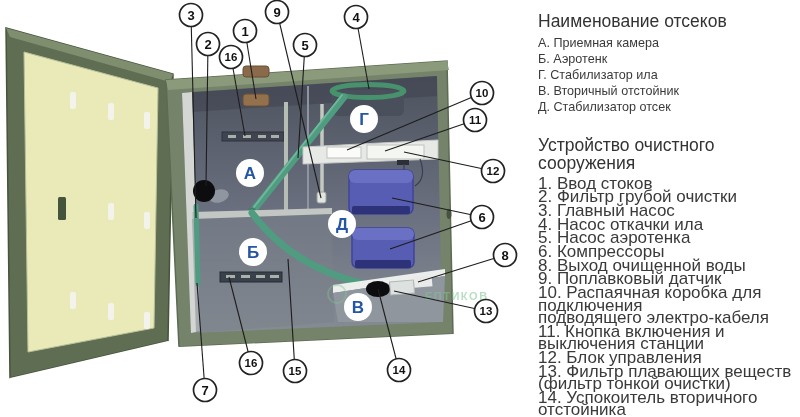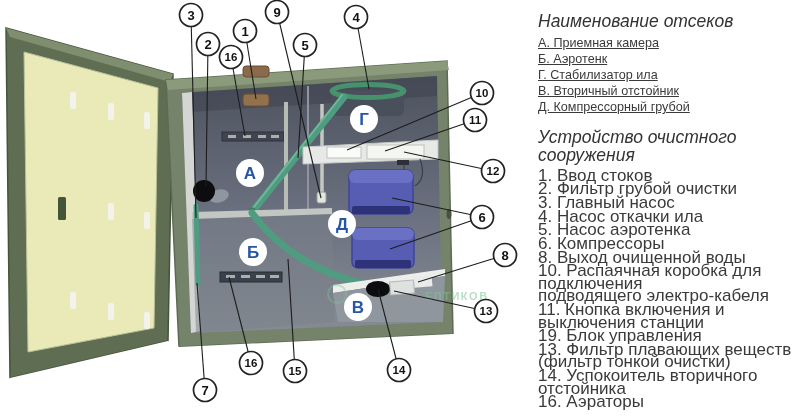--- a/index.html
+++ b/index.html
@@ -1,23 +1,23 @@
 <!DOCTYPE html>
 <html><head>
 <meta charset="utf-8">
 <style>
   html,body{margin:0;padding:0;background:#fff;}
   .stage{position:relative;width:800px;height:417px;background:#ffffff;overflow:hidden;
          font-family:"Liberation Sans",sans-serif;}
   .diagram-svg{position:absolute;left:0;top:0;}
   .legend{position:absolute;left:538px;top:8px;width:258px;color:#3a3a3a;}
-  .sec-title{font-size:17.5px;line-height:18px;font-weight:400;color:#333;margin:4px 0 7px 0;font-style:italic;}
-  .sec-title.t2{margin-top:13px;margin-bottom:6px;white-space:pre-line;}
+  .sec-title{font-size:17.5px;line-height:18px;font-weight:400;color:#333;margin:4px 0 7px 0;}
+  .sec-title.t2{margin-top:21px;margin-bottom:6px;white-space:pre-line;}
   .legend ul{list-style:none;margin:0;padding:0;}
-  .s1-list li{font-size:12.6px;line-height:13.5px;margin:0 0 2.5px 0;text-decoration:underline;}
+  .s1-list li{font-size:12.6px;line-height:13.5px;margin:0 0 2.5px 0;}
   .s2-list li{font-size:17px;line-height:12.5px;margin:0 0 1.2px 0;white-space:pre-line;}
   svg text{font-family:"Liberation Sans",sans-serif;}
   .co-num{font-weight:bold;fill:#111;}
   .comp-letter{font-weight:bold;fill:#2456a4;}
   .wm{font-weight:bold;fill:#7ec493;opacity:.55;letter-spacing:1.5px;}
 </style>
 </head>
 <body>
 
 <div class="stage">
@@ -261,35 +261,36 @@
     </g>
   </svg>
 
   <div class="legend">
     <div class="sec-title">Наименование отсеков</div>
     <ul class="s1-list">
       <li>А. Приемная камера</li>
       <li>Б. Аэротенк</li>
       <li>Г.  Стабилизатор ила</li>
       <li>В. Вторичный отстойник</li>
-      <li>Д. Компрессорный грубой</li>
+      <li>Д. Стабилизатор отсек</li>
     </ul>
     <div class="sec-title t2">Устройство очистного
 сооружения</div>
     <ul class="s2-list">
       <li>1. Ввод стоков</li>
       <li>2. Фильтр грубой очистки</li>
       <li>3. Главный насос</li>
       <li>4. Насос откачки ила</li>
       <li>5. Насос аэротенка</li>
       <li>6. Компрессоры</li>
       <li>8. Выход очищенной воды</li>
+      <li>9. Поплавковый датчик</li>
       <li>10. Распаячная коробка для подключения
 подводящего электро-кабеля</li>
       <li>11. Кнопка включения и выключения станции</li>
-      <li>19. Блок управления</li>
+      <li>12. Блок управления</li>
       <li>13. Фильтр плавающих веществ
 (фильтр тонкой очистки)</li>
       <li>14. Успокоитель вторичного отстойника</li>
       <li>16. Аэраторы</li>
     </ul>
   </div>
 </div>
 
 </body></html>

